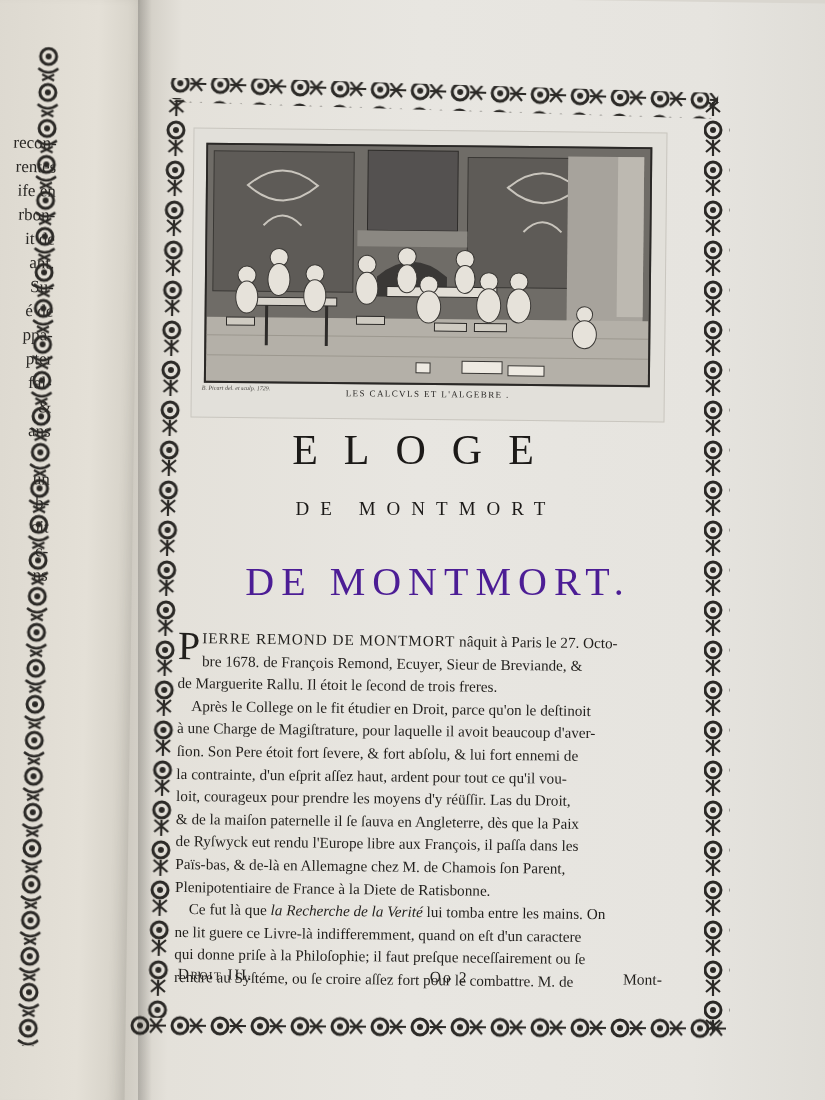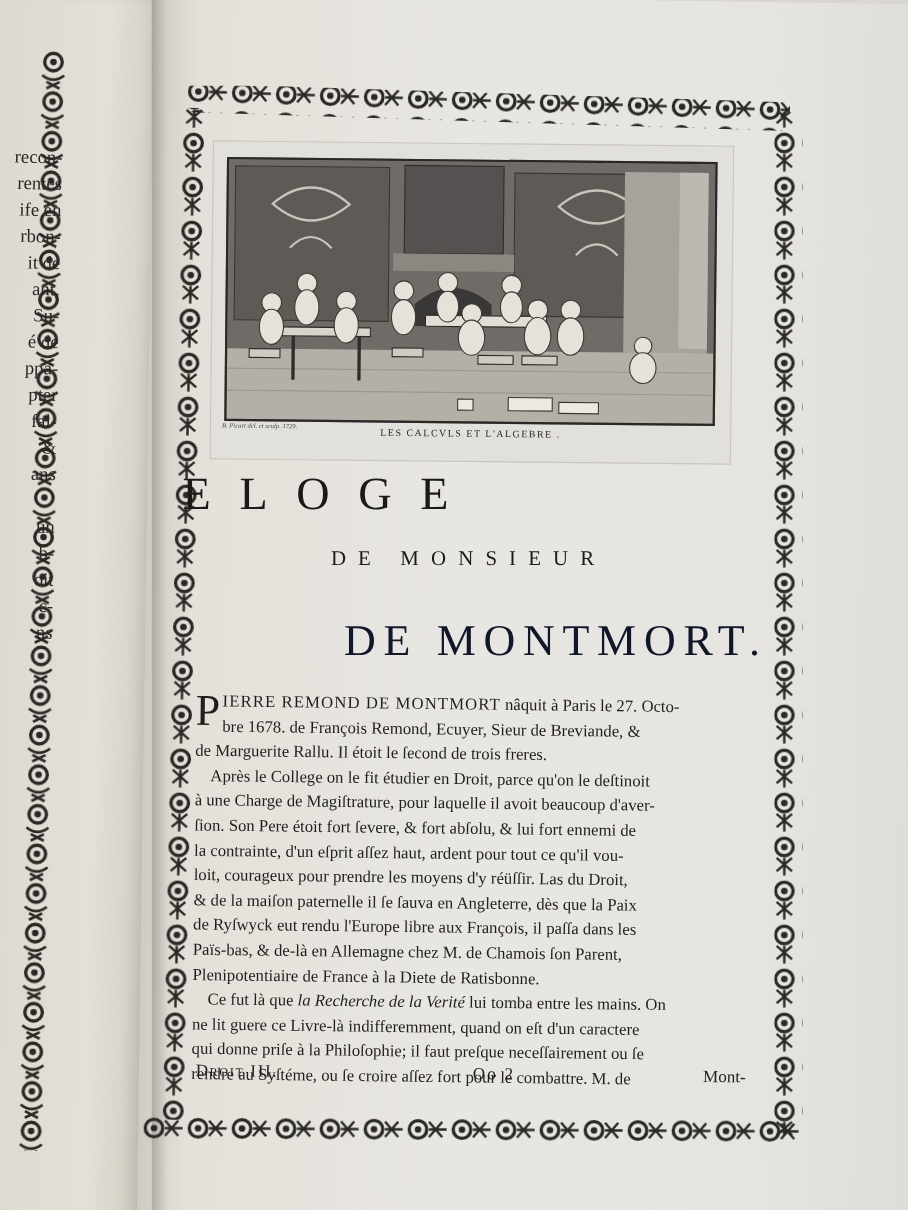--- a/index.html
+++ b/index.html
@@ -43,46 +43,46 @@
     position:absolute; left:12px; top:14px; width:442px; height:236px;
     border:2px solid #2a2826; background:#7d7a75; overflow:hidden;
   }
   .engraving svg { width:100%; height:100%; display:block; }
   .plate-signature { position:absolute; left:10px; top:256px; font-size:6px; color:#4a4844; font-style:italic; }
   .plate-caption {
     position:absolute; left:0; right:0; top:258px; text-align:center;
     font-size:9px; letter-spacing:1.4px; color:#2a2826;
   }
   .title-eloge {
-    position:absolute; left:0; width:520px; top:296px; text-align:left;
+    position:absolute; left:0; width:520px; top:296px; text-align:center;
     font-size:42px; letter-spacing:26px; font-weight:normal; color:#1c1a18;
   }
   .title-monsieur {
     position:absolute; left:0; width:520px; top:368px; text-align:center;
     font-size:19px; letter-spacing:11px; color:#1c1a18;
   }
   .title-name {
-    position:absolute; left:12px; width:520px; top:428px; text-align:right;
-    font-size:40px; letter-spacing:7px; color:#0f172a; white-space:nowrap;
+    position:absolute; left:12px; width:520px; top:428px; text-align:center;
+    font-size:40px; letter-spacing:7px; color:#4c1d95; white-space:nowrap;
   }
   .body-text {
     position:absolute; left:10px; top:500px; width:500px;
     font-size:15.2px; line-height:22.6px; color:#211f1c; transform:rotate(0.7deg);
   }
   .body-text .ln { white-space:nowrap; display:block; }
   .body-text .ind { padding-left:14px; }
   .dropcap { font-size:40px; float:left; line-height:34px; margin-right:2px; margin-top:2px; }
   .sc { font-variant:small-caps; letter-spacing:1px; }
   .footer {
     position:absolute; left:12px; top:838px; width:500px; font-size:15.5px; color:#211f1c;
     transform:rotate(0.7deg);
   }
   .footer .tome { position:absolute; left:0; font-variant:small-caps; letter-spacing:1.5px; }
   .footer .sig { position:absolute; left:252px; letter-spacing:2px; }
-  .footer .catch { position:absolute; right:0; }
+  .footer .catch { position:absolute; right:16px; }
 </style>
 </head>
 <body>
 
 <div class="backdrop"></div>
 
 <div class="left-page">
   <div class="left-text">
     <div>recon-</div>
     <div>rentes</div>
@@ -212,21 +212,21 @@
             <rect x="302" y="218" width="36" height="10"></rect>
           <rect x="210" y="216" width="14" height="10"></rect>
         </g>
       </svg>
     </div>
     <div class="plate-signature">B. Picart del. et sculp. 1729.</div>
     <div class="plate-caption">LES CALCVLS ET L'ALGEBRE .</div>
   </div>
 
   <div class="title-eloge">ELOGE</div>
-  <div class="title-monsieur">DE MONSIEUR</div>
+  <div class="title-monsieur">DE MONTMORT</div>
   <div class="title-name">DE MONTMORT.</div>
 
   <div class="body-text">
     <span class="dropcap">P</span>
     <span class="ln"><span class="sc">IERRE REMOND DE MONTMORT</span><span> nâquit à Paris le 27. Octo-</span></span>
     <span class="ln">bre 1678. de François Remond, Ecuyer, Sieur de Breviande, &amp;</span>
     <span class="ln" style="clear:left">de Marguerite Rallu. Il étoit le ſecond de trois freres.</span>
     <span class="ln ind">Après le College on le fit étudier en Droit, parce qu'on le deſtinoit</span>
     <span class="ln">à une Charge de Magiſtrature, pour laquelle il avoit beaucoup d'aver-</span>
     <span class="ln">ſion. Son Pere étoit fort ſevere, &amp; fort abſolu, &amp; lui fort ennemi de</span>

